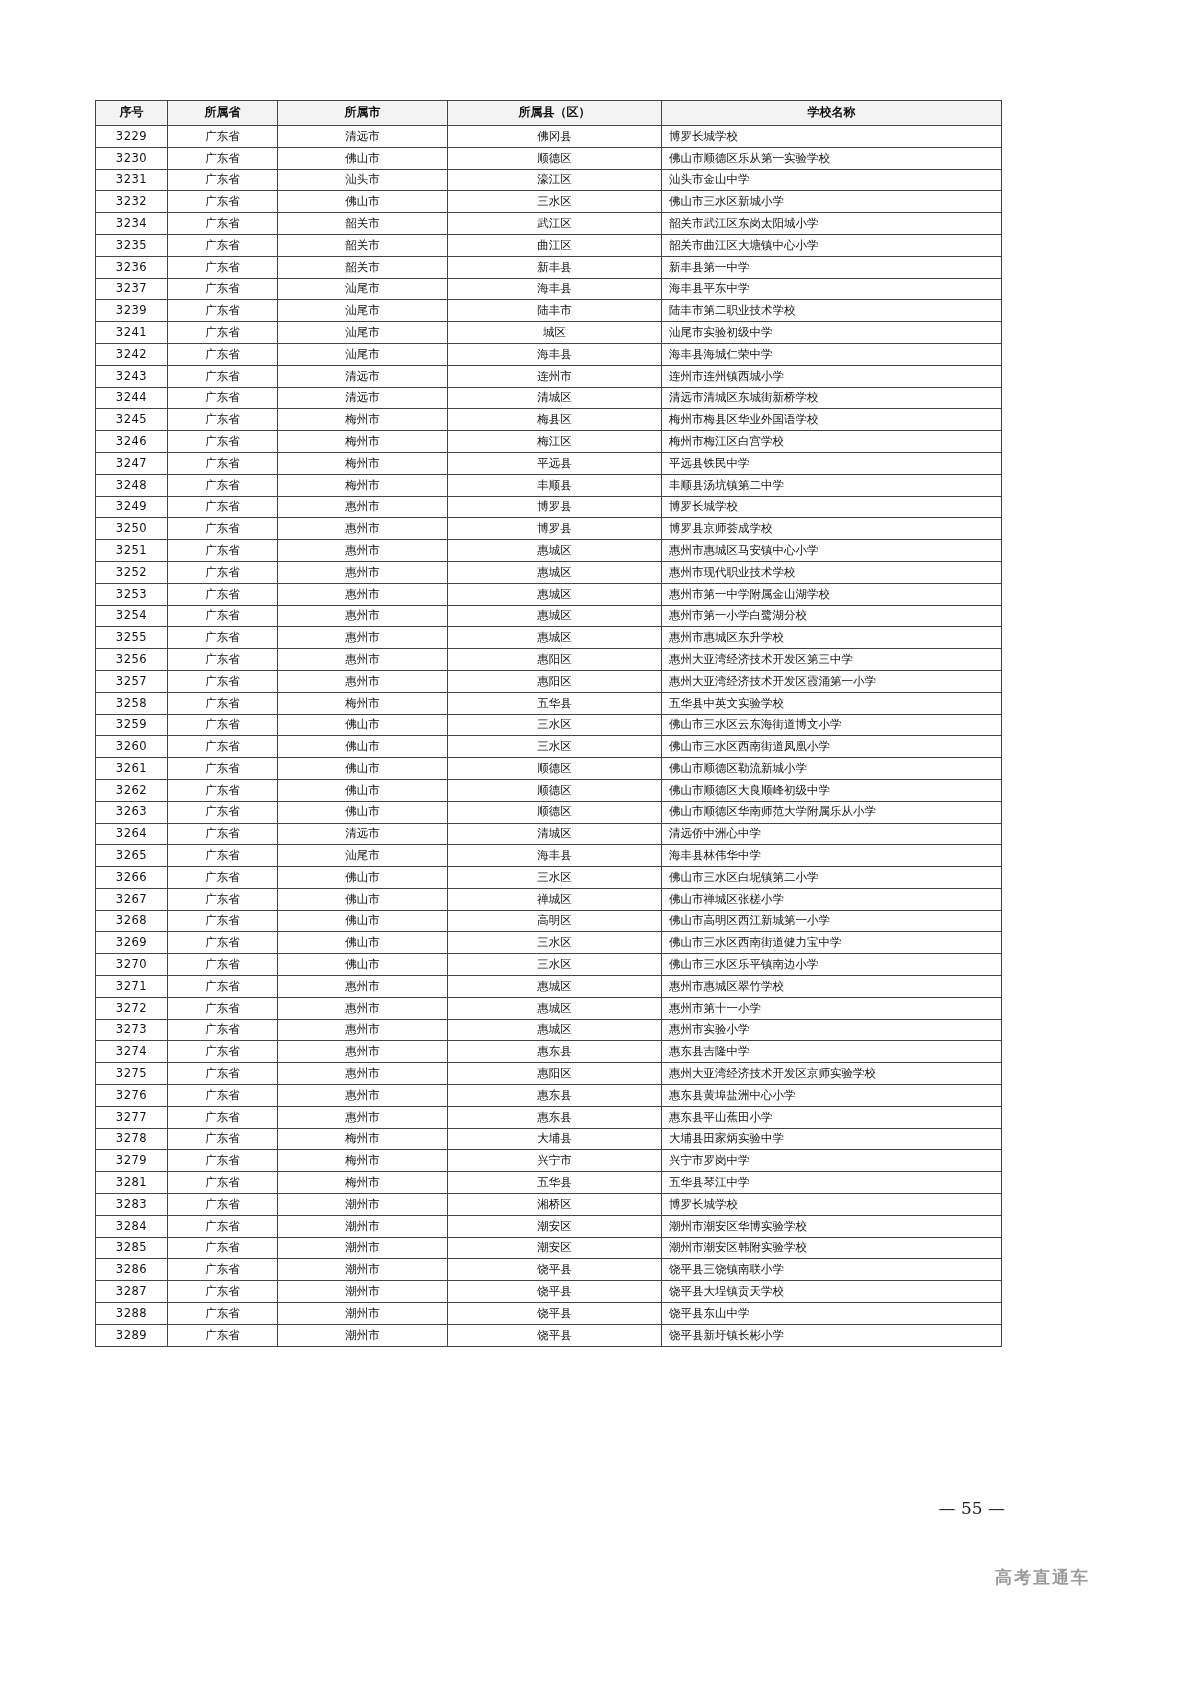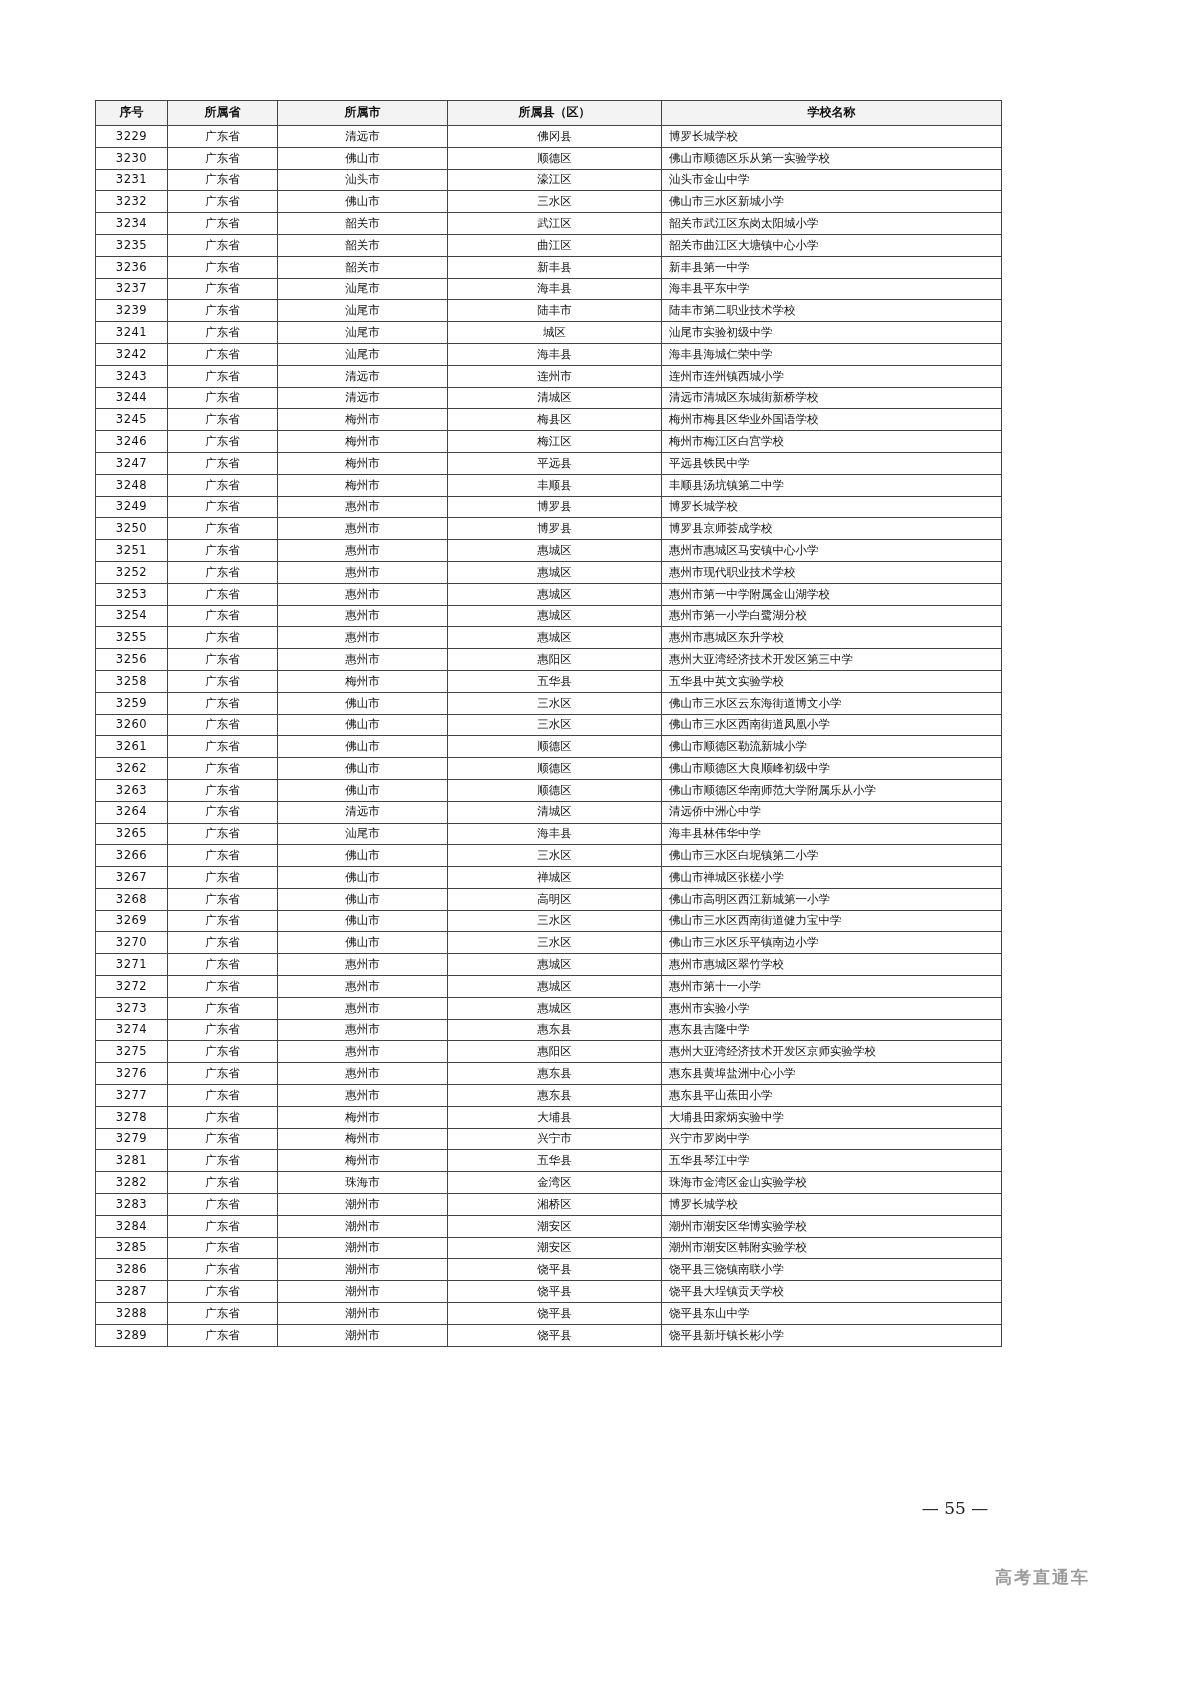--- a/index.html
+++ b/index.html
@@ -55,21 +55,21 @@
     letter-spacing: 0.5px;
   }
   .page-number {
     position: absolute;
     top: 1498px;
     left: 905px;
     width: 100px;
     font-family: "DejaVu Serif", "Liberation Serif", serif;
     font-size: 17px;
     color: #222;
-    text-align: center;
+    text-align: right;
     white-space: nowrap;
   }
   .watermark {
     position: absolute;
     top: 1566px;
     right: 100px;
     font-size: 17px;
     font-weight: bold;
     color: #9b9b9b;
     letter-spacing: 2px;
@@ -268,20 +268,27 @@
             <td class="col4">惠州市惠城区东升学校</td>
           </tr>
           <tr>
             <td class="col0">3256</td>
             <td class="col1">广东省</td>
             <td class="col2">惠州市</td>
             <td class="col3">惠阳区</td>
             <td class="col4">惠州大亚湾经济技术开发区第三中学</td>
           </tr>
           <tr>
+            <td class="col0">3257</td>
+            <td class="col1">广东省</td>
+            <td class="col2">惠州市</td>
+            <td class="col3">惠阳区</td>
+            <td class="col4">惠州大亚湾经济技术开发区霞涌第一小学</td>
+          </tr>
+          <tr>
             <td class="col0">3258</td>
             <td class="col1">广东省</td>
             <td class="col2">梅州市</td>
             <td class="col3">五华县</td>
             <td class="col4">五华县中英文实验学校</td>
           </tr>
           <tr>
             <td class="col0">3259</td>
             <td class="col1">广东省</td>
             <td class="col2">佛山市</td>
@@ -427,27 +434,20 @@
             <td class="col2">梅州市</td>
             <td class="col3">兴宁市</td>
             <td class="col4">兴宁市罗岗中学</td>
           </tr>
           <tr>
             <td class="col0">3281</td>
             <td class="col1">广东省</td>
             <td class="col2">梅州市</td>
             <td class="col3">五华县</td>
             <td class="col4">五华县琴江中学</td>
-          </tr>
-          <tr>
-            <td class="col0">3282</td>
-            <td class="col1">广东省</td>
-            <td class="col2">珠海市</td>
-            <td class="col3">金湾区</td>
-            <td class="col4">珠海市金湾区金山实验学校</td>
           </tr>
           <tr>
             <td class="col0">3283</td>
             <td class="col1">广东省</td>
             <td class="col2">潮州市</td>
             <td class="col3">湘桥区</td>
             <td class="col4">博罗长城学校</td>
           </tr>
           <tr>
             <td class="col0">3284</td>

